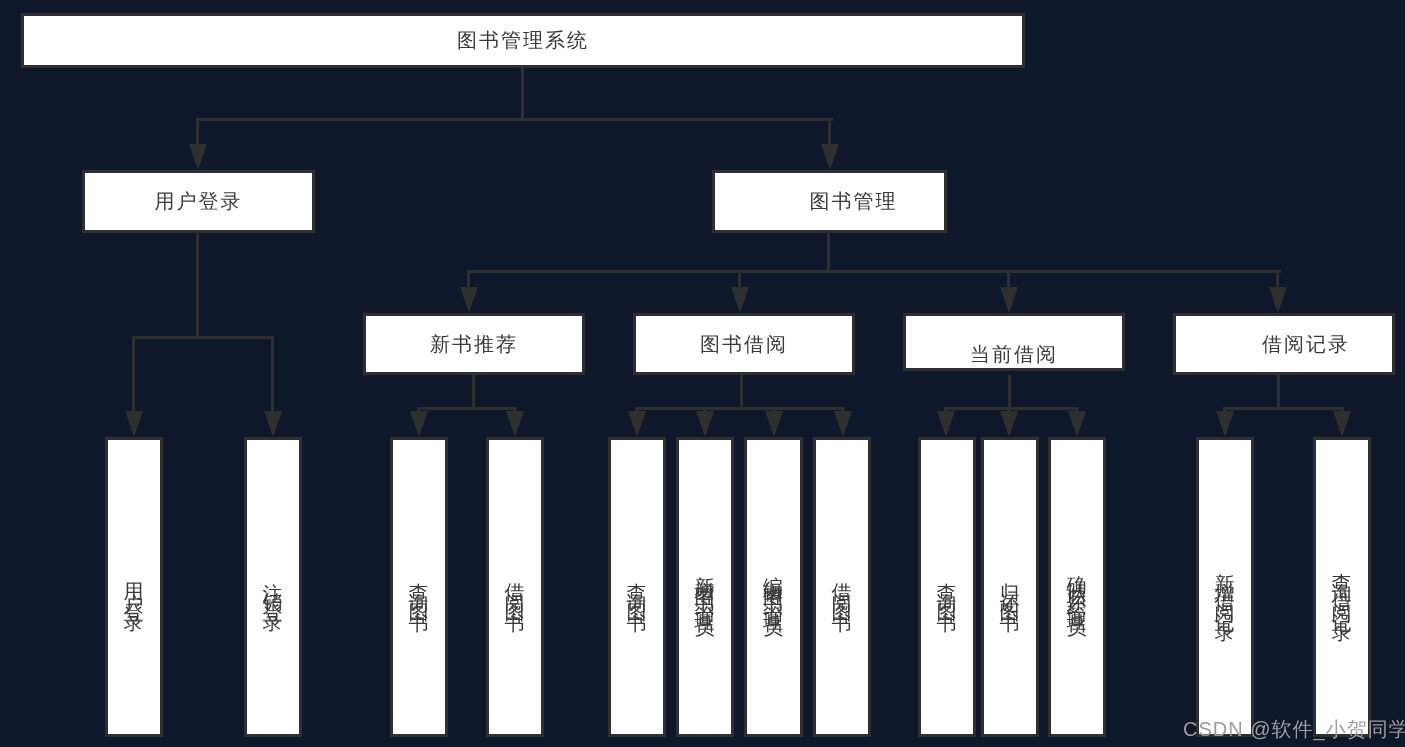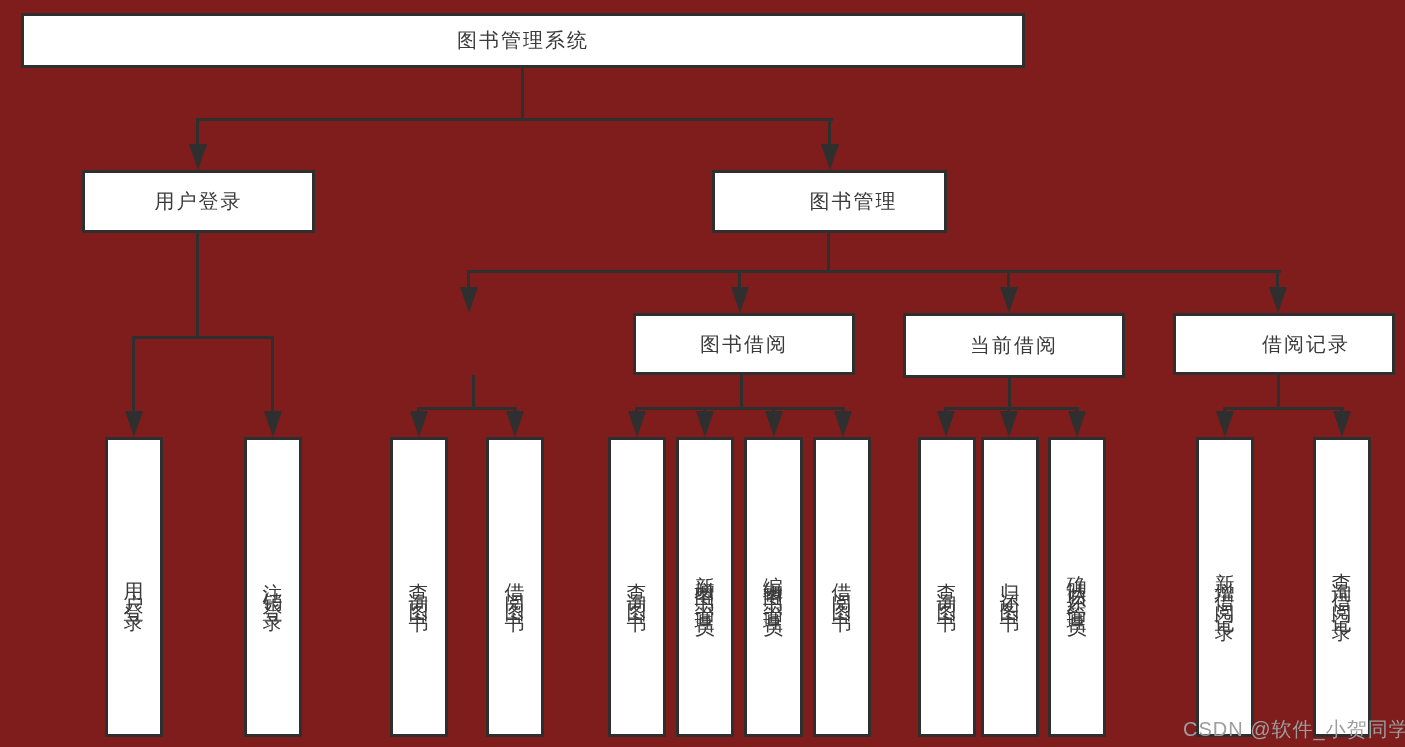--- a/index.html
+++ b/index.html
@@ -1,17 +1,17 @@
 <!DOCTYPE html>
 <html><head>
 <meta charset="utf-8">
 <style>
   html,body{margin:0;padding:0;background:#ffffff;}
   .canvas{
-    position:relative;width:1405px;height:747px;background:#7f1d1d;overflow:hidden;
+    position:relative;width:1405px;height:747px;background:#0f172a;overflow:hidden;
     font-family:"Liberation Sans","DejaVu Sans",sans-serif;color:#3a3a3a;
   }
   .box{
     position:absolute;box-sizing:border-box;border:3px solid #2f2f2f;background:#ffffff;
     display:flex;align-items:center;justify-content:center;
     font-size:20px;color:#3a3a3a;letter-spacing:2px;
   }
   .vbox{
     position:absolute;box-sizing:border-box;border:3px solid #2f2f2f;background:#ffffff;
     writing-mode:vertical-rl;text-orientation:mixed;
@@ -64,24 +64,27 @@
   <div class="hline" style="left:467px;top:270px;width:814px;"></div>
   <div class="vline" style="left:467px;top:270px;height:19px;"></div>
   <div class="arrow" style="left:460px;top:287px;"></div>
   <div class="vline" style="left:738px;top:270px;height:19px;"></div>
   <div class="arrow" style="left:731px;top:287px;"></div>
   <div class="vline" style="left:1007px;top:270px;height:19px;"></div>
   <div class="arrow" style="left:1000px;top:287px;"></div>
   <div class="vline" style="left:1276px;top:270px;height:19px;"></div>
   <div class="arrow" style="left:1269px;top:287px;"></div>
 
+  <div class="box" style="left:363px;top:313px;width:222px;height:62px;">
+    <span>新书推荐</span>
+  </div>
   <div class="box" style="left:633px;top:313px;width:222px;height:62px;font-family:Liberation Mono, monospace;">
     <span>图书借阅</span>
   </div>
-  <div class="box" style="left:903px;top:313px;width:222px;height:65px;">
+  <div class="box" style="left:903px;top:313px;width:222px;height:58px;align-items:flex-end;">
     <span>当前借阅</span>
   </div>
   <div class="box" style="left:1173px;top:313px;width:222px;height:62px;padding-left:44px;">
     <span>借阅记录</span>
   </div>
 
   <div class="vline" style="left:472px;top:375px;height:32px;"></div>
   <div class="hline" style="left:417px;top:407px;width:100px;"></div>
   <div class="vline" style="left:417px;top:407px;height:8px;"></div>
   <div class="arrow" style="left:410px;top:411px;"></div>

